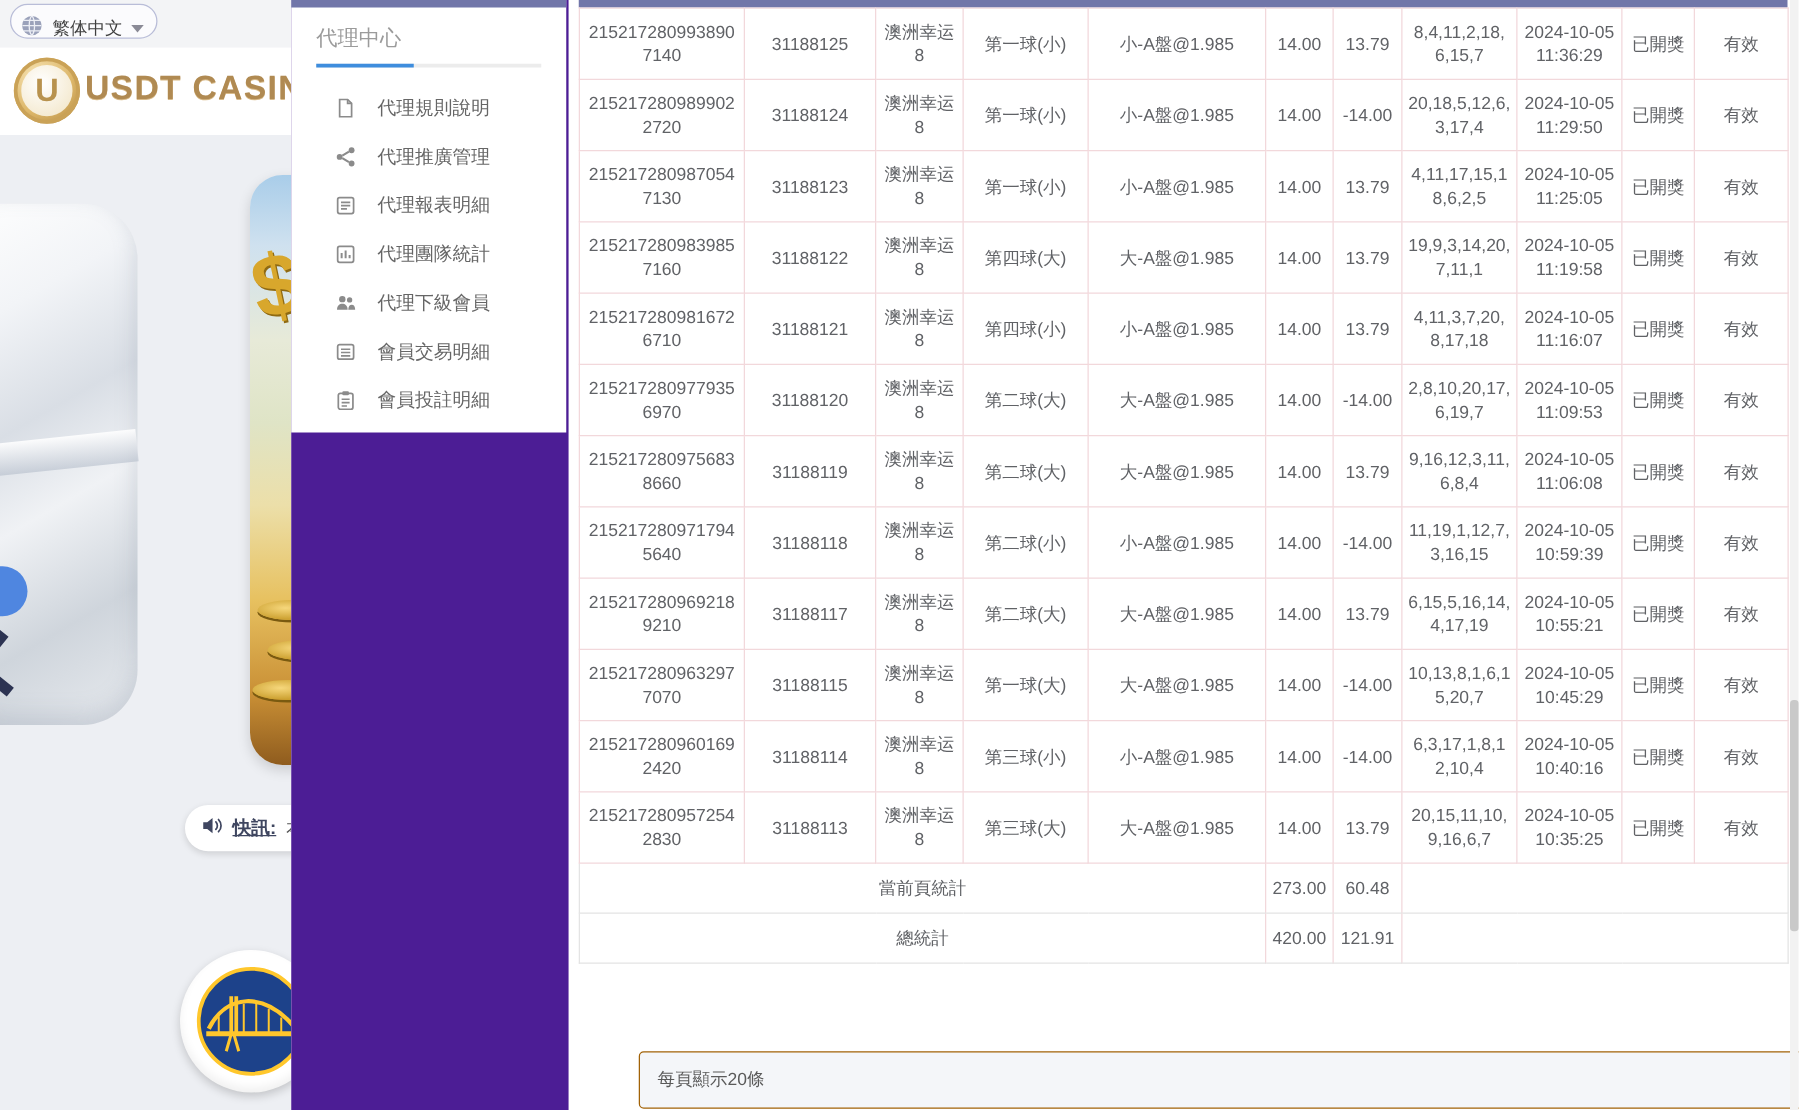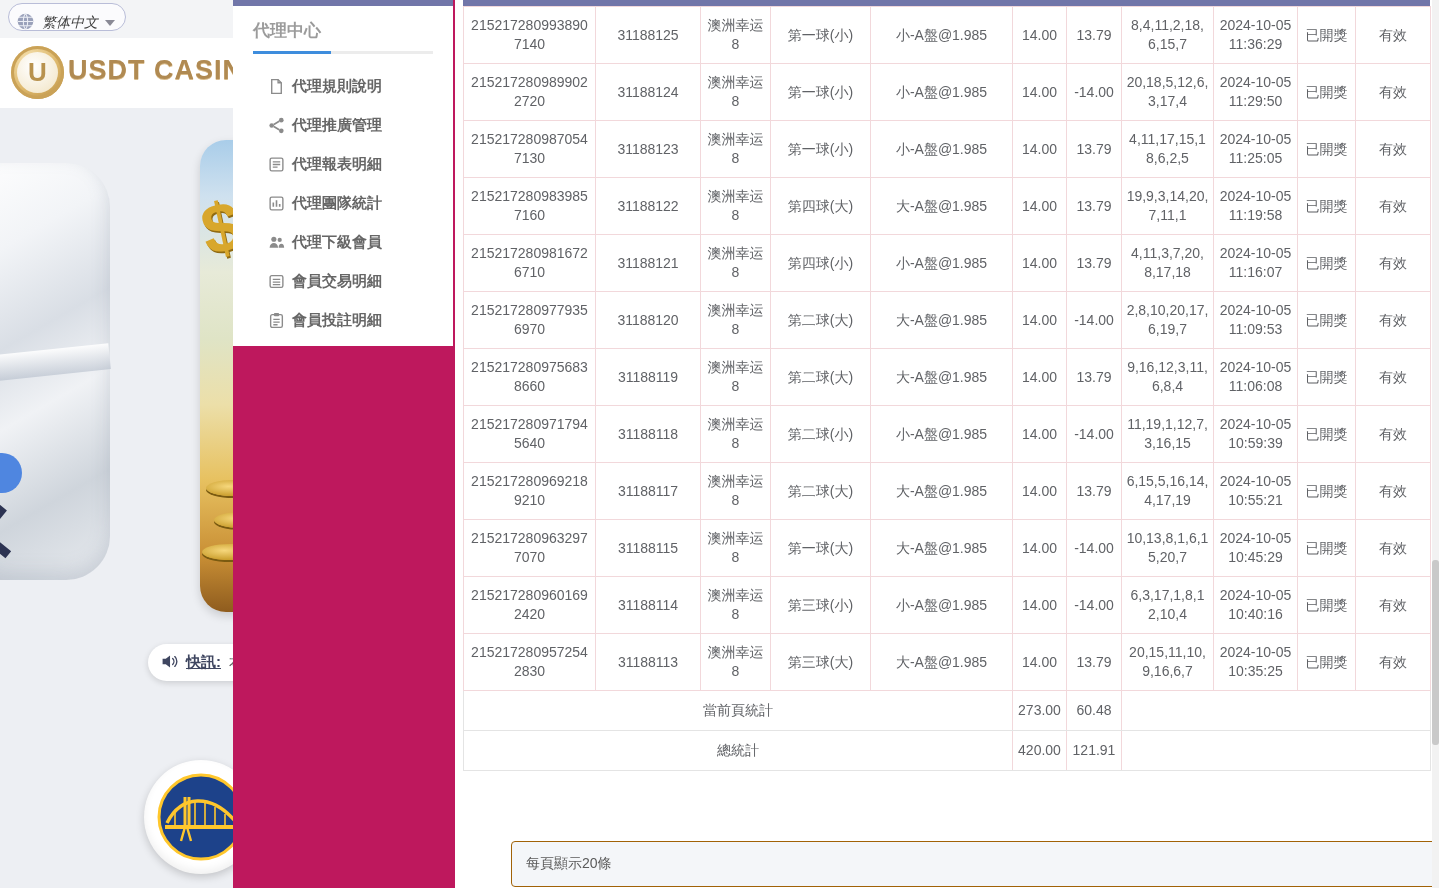--- a/index.html
+++ b/index.html
@@ -8,21 +8,21 @@
     width:1439px; height:888px; position:relative; overflow:hidden;
     font-family:"Liberation Sans","DejaVu Sans",sans-serif;
     background:#ffffff;
   }
   
   .left-zone { position:absolute; left:0; top:0; width:233px; height:888px; background:#edeff3; overflow:hidden; }
   .top-strip { position:absolute; left:0; top:0; width:233px; height:38px; background:#f3f4f6; }
   .lang-pill {
     position:absolute; left:8px; top:3px; height:28px; padding:12px 10px 0 7px;
     border:1px solid #b9bdd8; border-radius:15px; background:#fbfbfd;
-    display:flex; align-items:center; gap:7px; cursor:pointer;font-style:italic;
+    display:flex; align-items:center; gap:7px; cursor:pointer;
   }
   .lang-label { font-size:14px; color:#3f3f3f; }
   .caret-down { width:0; height:0; border-left:5px solid transparent; border-right:5px solid transparent; border-top:6px solid #8a8a96; }
   .logo-strip { position:absolute; left:0; top:38px; width:233px; height:70px; background:#ffffff; }
   .coin {
     position:absolute; left:11px; top:8px; width:53px; height:53px; border-radius:50%;
     background:radial-gradient(circle at 35% 30%, #f8e6b8, #ddb76a 55%, #a97d35);
     display:flex; align-items:center; justify-content:center;
     box-shadow:inset 0 0 0 3px #caa257;
   }
@@ -63,28 +63,28 @@
   }
   .marquee-label { font-weight:700;text-decoration:underline; }
   .marquee-text { color:#555; font-size:14px; }
   .team-badge {
     position:absolute; left:144px; top:760px; width:114px; height:114px; border-radius:50%;
     background:#ffffff; box-shadow:0 3px 8px rgba(0,0,0,.18), inset 0 -4px 8px rgba(0,0,0,.06);
     display:flex; align-items:center; justify-content:center;
   }
   
   .overlay { position:absolute; left:233px; top:0; width:1206px; height:888px; background:#ffffff; display:flex; }
-  .sidebar-col { width:222px; background:#be185d; position:relative; flex:none;font-weight:bold; }
+  .sidebar-col { width:222px; background:#4c1d95; position:relative; flex:none; }
   .sidebar-card { position:absolute; left:0; top:0; width:220px; height:346px; background:#ffffff; }
   .purple-bar { height:6px; background:#7176a9; }
   .sidebar-title { margin:13px 0 0 20px; font-size:17px; color:#9b9b9b; }
   .title-underline { margin:9px 20px 0 20px; height:3px; background:#ececec; position:relative; }
   .title-underline .blue-seg { position:absolute; left:0; top:0; width:78px; height:3px; background:#3e8ddd; }
   .menu { margin-top:13px; }
-  .menu-item { display:flex; align-items:center; gap:7px; padding:10px 0 10px 35px; font-size:15px; color:#666; cursor:pointer; }
+  .menu-item { display:flex; align-items:center; gap:17px; padding:10px 0 10px 35px; font-size:15px; color:#666; cursor:pointer; }
   .menu-item svg { flex:none; }
   
   .main-col { flex:1; position:relative; background:#ffffff; }
   .table-top-bar { position:absolute; left:8px; top:0; width:967px; height:6px; background:#7176a9; }
   .bet-table { position:absolute; left:8px; top:6px; width:967px; border-collapse:collapse; table-layout:fixed; font-size:14px; color:#606266;border-radius:32px; }
   .bet-table td { border:1px solid #f2d8db; text-align:center; padding:3px 4px; line-height:1.35; overflow:hidden; }
   .bet-table tr.data-row { height:57px; }
   .c-id, .c-nums { word-break:break-all; }
   tr.sum-row { height:40px; }
   tr.sum-row td { border-top:1px solid #e4e4e4; border-bottom:1px solid #e4e4e4; }

